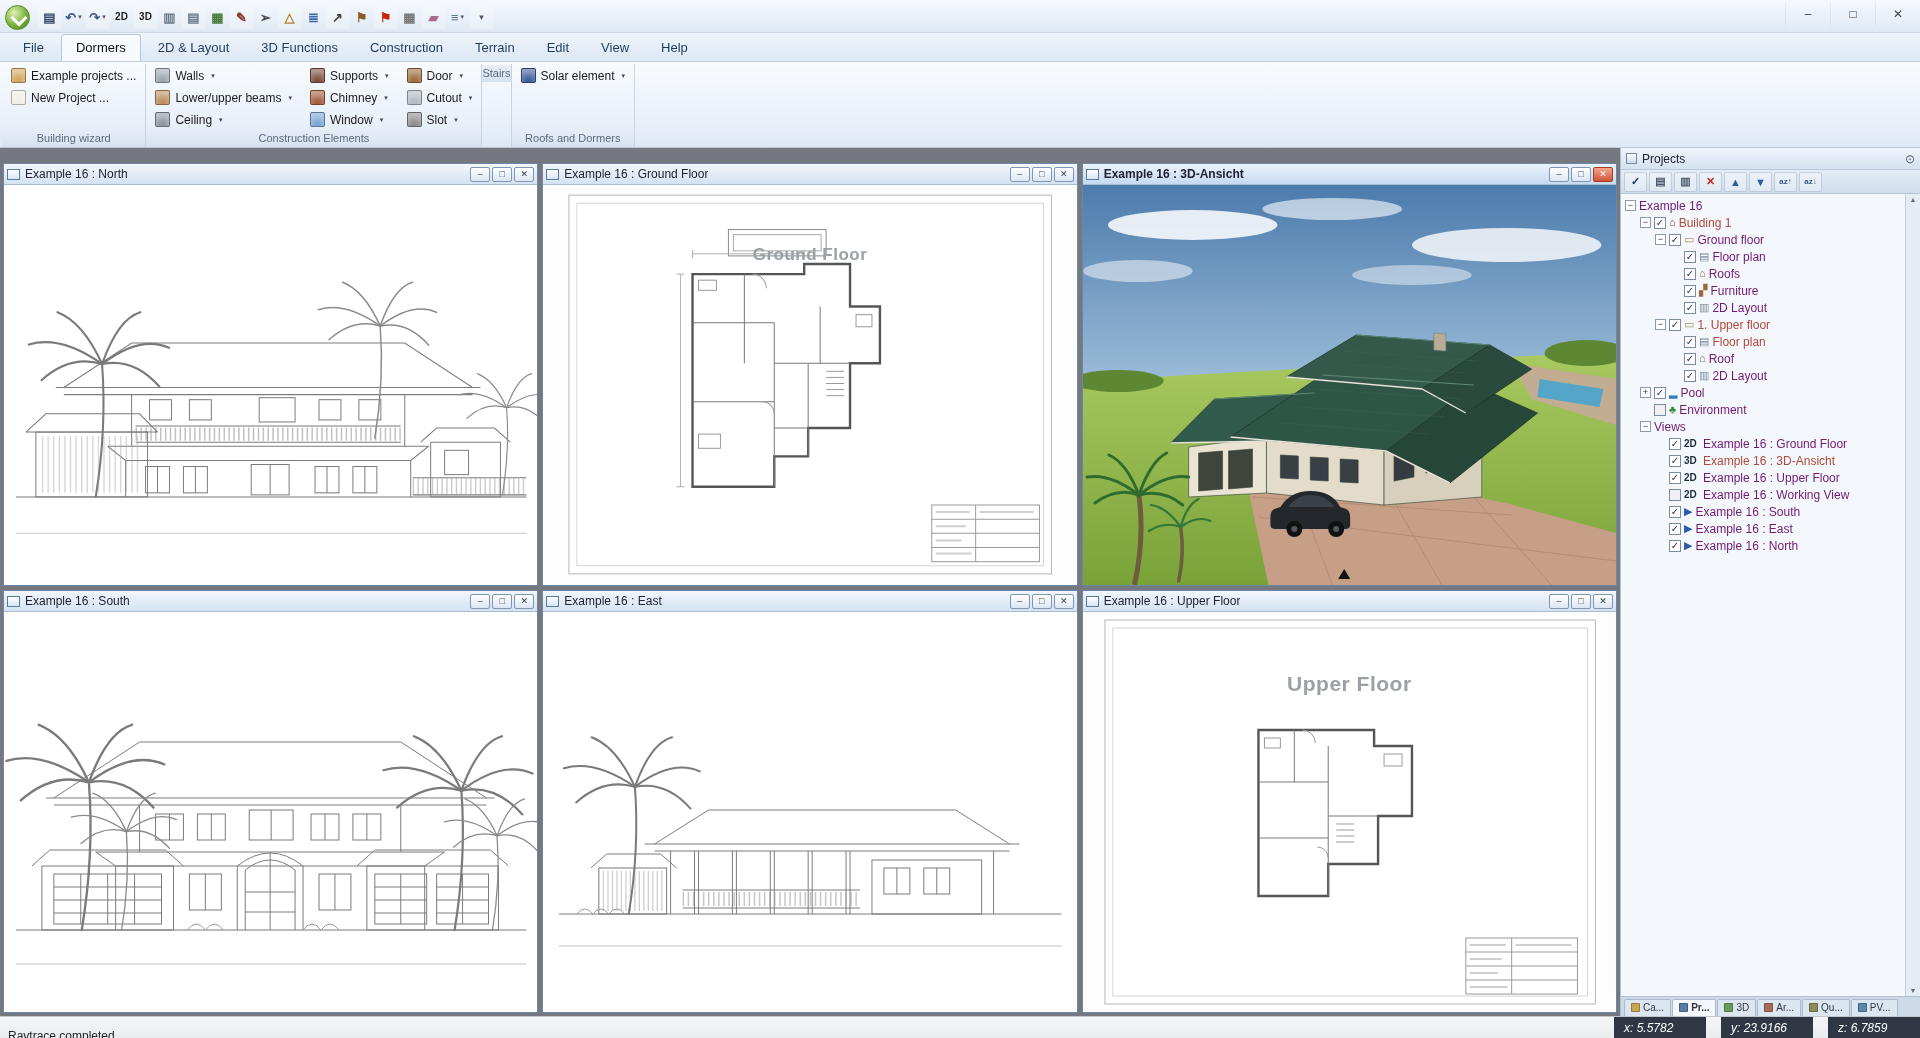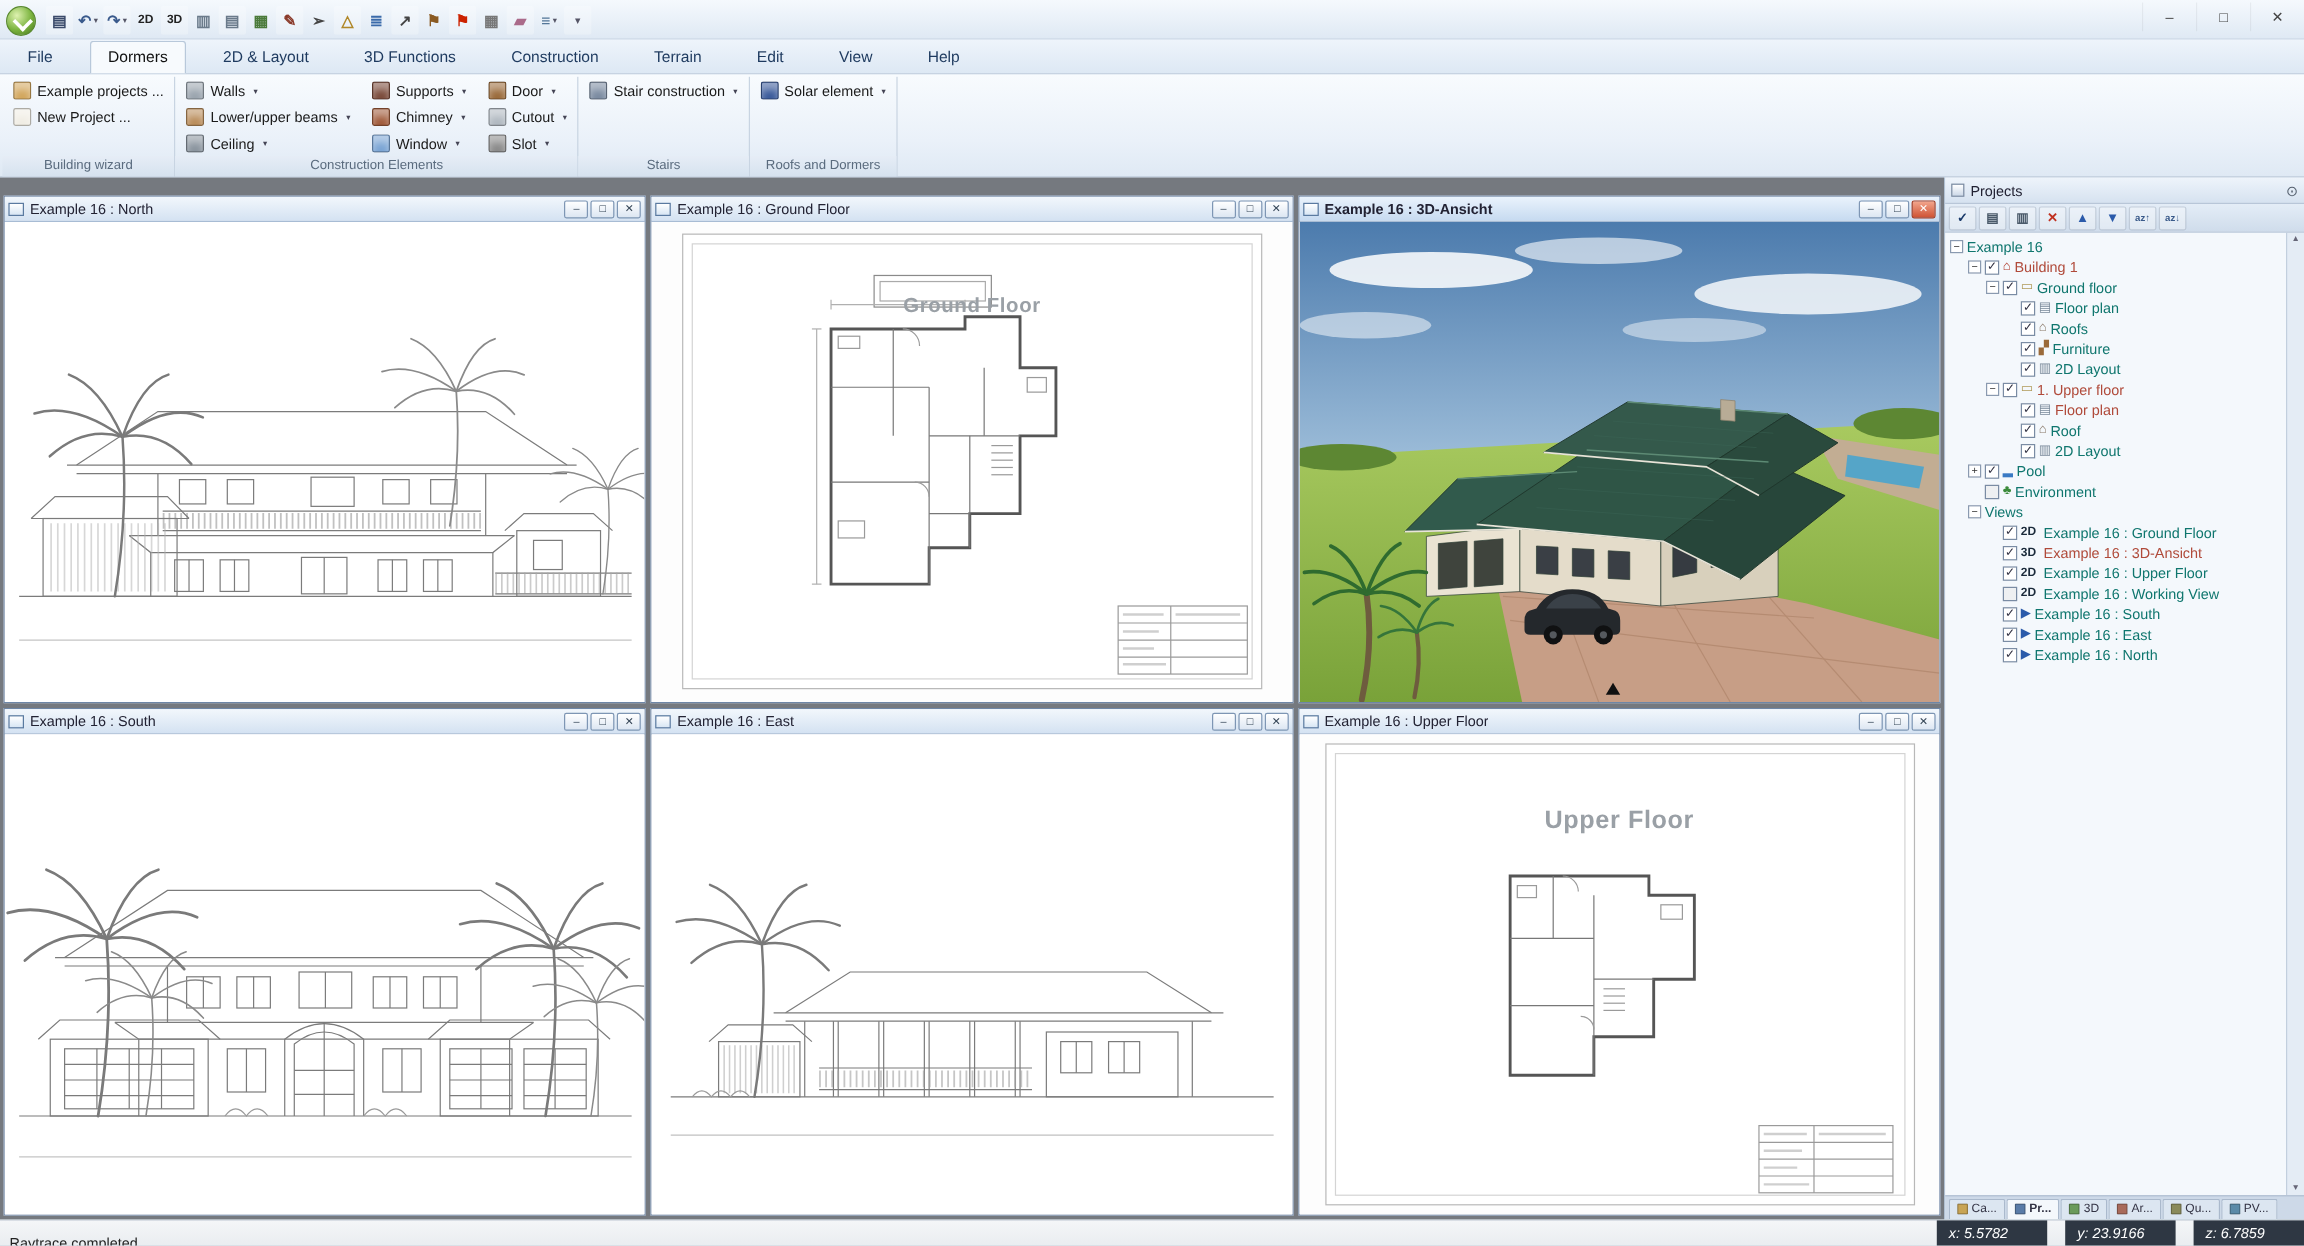--- a/index.html
+++ b/index.html
@@ -21,21 +21,21 @@
   .qat-glyph.txt { font-size:10px; }
   .qat-dd { font-size:7px; color:#556; margin-left:2px; }
   .qat-overflow { font-size:9px; color:#556; }
   .win-controls { margin-left:auto; display:flex; align-self:flex-start; }
   .win-btn { width:45px; height:24px; display:grid; place-items:center; font-size:12px; color:#444;
              border-left:1px solid rgba(0,0,0,0.05); }
 
   
   .menubar { height:29px; background:linear-gradient(#eef4fb,#dde8f4); display:flex; align-items:flex-end;
              padding:0 8px; border-bottom:1px solid #c2cfde; }
-  .menu-tabs { display:flex; align-items:flex-end; gap:16px; }
+  .menu-tabs { display:flex; align-items:flex-end; gap:2px; }
   .menu-tab { padding:5px 14px 6px; font-size:13px; color:#1e3a5f; border:1px solid transparent;
               border-bottom:none; border-radius:3px 3px 0 0; white-space:nowrap; }
   .menu-tab.active { background:#f7fafd; border-color:#b8c8da; color:#111; }
 
   
   .ribbon { height:86px; background:linear-gradient(#f8fbfe,#eaf1f9 65%,#dfe9f4);
             border-bottom:1px solid #b9c7d6; display:flex; align-items:stretch; padding:2px 2px 0; }
   .ribbon-group { display:flex; flex-direction:column; border-right:1px solid #c8d4e2; padding:1px 6px 0; }
   .rg-cols { display:flex; gap:12px; flex:1; align-items:flex-start; }
   .rg-col { display:flex; flex-direction:column; gap:1px; }
@@ -90,21 +90,21 @@
   .sp-tree { flex:1; background:#f4f8fc; padding:3px 0; font-size:12px; overflow:hidden; }
   .tree-row { display:flex; align-items:center; gap:3px; height:17px; }
   .tree-exp { width:11px; height:11px; border:1px solid #8a9ab0; background:#fff; font-size:9px;
               line-height:9px; display:grid; place-items:center; color:#333; flex:none; }
   .tree-exp.hidden { visibility:hidden; }
   .tree-cb { width:12px; height:12px; border:1px solid #7a8ca4; background:#fff; font-size:10px;
              line-height:10px; display:grid; place-items:center; color:#334; flex:none; }
   .tree-cb.unchecked { background:#eef0f2; }
   .tree-badge { font-size:10px; font-weight:bold; color:#1a2a3a; flex:none; width:16px; }
   .tree-ico { font-size:11px; line-height:1; flex:none; }
-  .tree-label { white-space:nowrap; color:#0f766e; }
+  .tree-label { white-space:nowrap; color:#701a75; }
   .sp-scroll { width:15px; flex:none; background:#e4ecf5; border-left:1px solid #c2cfde;
                display:flex; flex-direction:column; justify-content:space-between; align-items:center;
                padding:2px 0; font-size:7px; color:#667; }
   .sp-tabs { height:20px; flex:none; display:flex; align-items:flex-end; gap:1px; background:#cdd9e8;
              border-top:1px solid #b0bfd2; padding:1px 3px 0; }
   .ptab { display:flex; align-items:center; gap:3px; padding:2px 6px 3px; font-size:10px;
           background:#dce6f1; border:1px solid #aab9cc; border-bottom:none; border-radius:2px 2px 0 0; color:#334; }
   .ptab.active { background:#f4f8fc; font-weight:bold; }
   .ptab-ico { width:9px; height:9px; border-radius:1px; flex:none; border:1px solid rgba(0,0,0,0.25); }
 
@@ -281,29 +281,20 @@
           <div class="ribbon-item">
             <span class="ri-icon" style="background: rgb(138, 138, 138);"></span>
             <span class="ri-label">Slot</span>
             <span class="ri-dd">▾</span>
           </div>
         </div>
       </div>
       <div class="rg-label">Construction Elements</div>
     </div>
     <div class="ribbon-group">
-      <div class="rg-cols">
-        <div class="rg-col">
-          <div class="ribbon-item">
-            <span class="ri-icon" style="background: rgb(122, 138, 160);"></span>
-            <span class="ri-label">Stair construction</span>
-            <span class="ri-dd">▾</span>
-          </div>
-        </div>
-      </div>
       <div class="rg-label">Stairs</div>
     </div>
     <div class="ribbon-group">
       <div class="rg-cols">
         <div class="rg-col">
           <div class="ribbon-item">
             <span class="ri-icon" style="background: rgb(58, 90, 154);"></span>
             <span class="ri-label">Solar element</span>
             <span class="ri-dd">▾</span>
           </div>

